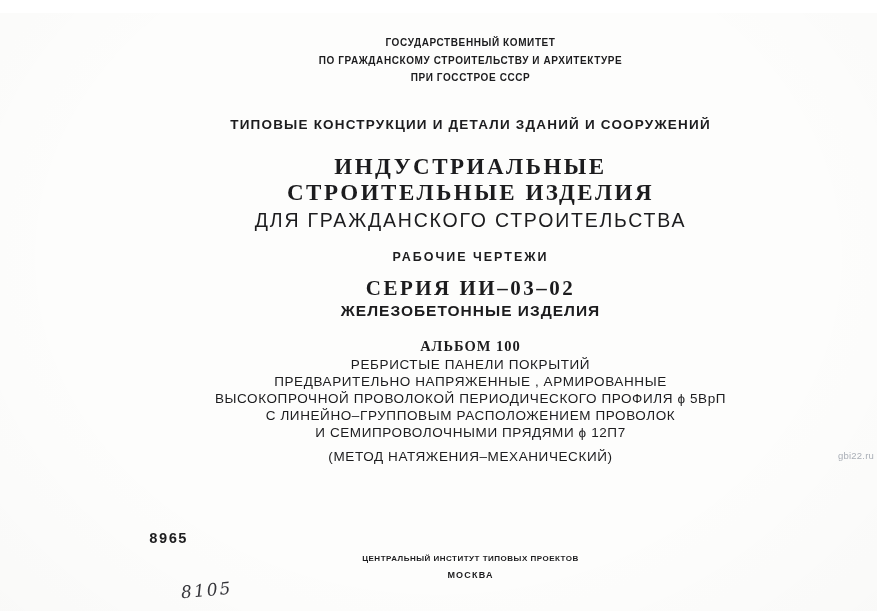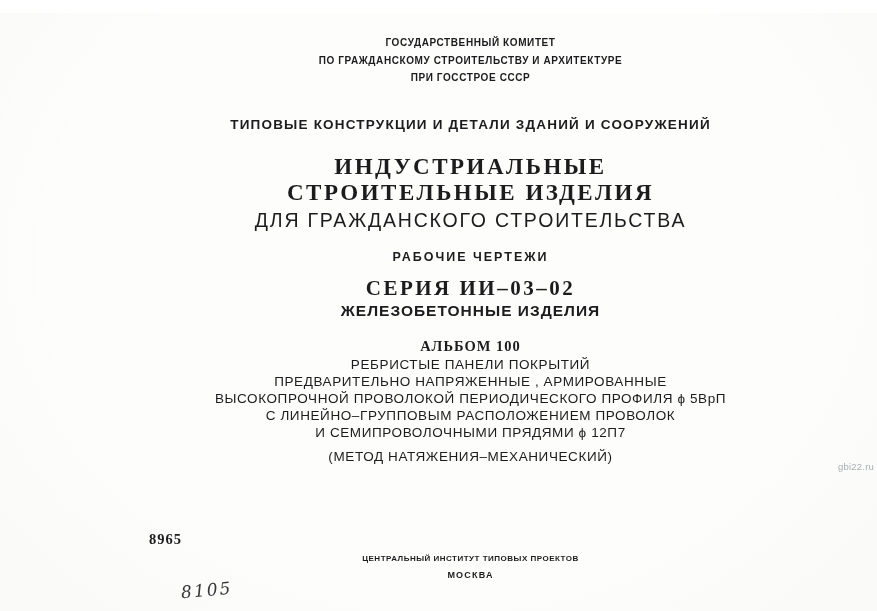--- a/index.html
+++ b/index.html
@@ -49,37 +49,37 @@
   .series-category { font-weight: bold; font-size: 15.5px; letter-spacing: 1px; margin-top: 2px; }
 
   .album-heading { top: 325px; font-family: "Liberation Serif", serif; font-weight: bold; font-size: 14.5px; letter-spacing: 1px; }
 
   .album-desc { top: 343px; font-size: 13.5px; letter-spacing: 0.6px; line-height: 17px; }
 
   .method { top: 436px; font-size: 13.5px; letter-spacing: 0.6px; }
 
   .order-number {
     position: absolute; left: 149px; top: 518px;
-    font-family: Liberation Serif, serif; font-weight: bold; font-size: 14.5px; letter-spacing: 1px;
+    font-family: Liberation Mono, monospace; font-weight: bold; font-size: 14.5px; letter-spacing: 1px;
   }
 
   .institute-footer { top: 541px; }
   .institute-name { font-weight: bold; font-size: 8px; letter-spacing: 0.5px; }
   .institute-city { font-weight: bold; font-size: 9px; letter-spacing: 1.2px; margin-top: 7px; }
 
   .handwritten {
     position: absolute; left: 181px; top: 567px;
     font-family: "DejaVu Serif", serif; font-style: italic;
     font-size: 17px; letter-spacing: 2px;
     color: #35353a;
     transform: rotate(-5deg);
   }
 
   .watermark {
-    position: absolute; right: 3px; top: 448px;
+    position: absolute; right: 3px; top: 437px;
     font-size: 9.5px; color: #a9aeb6; letter-spacing: 0.2px;
   }
 </style>
 </head>
 <body>
 
 <div class="page">
 
   <div class="block org-header">
     <div>ГОСУДАРСТВЕННЫЙ КОМИТЕТ</div>

